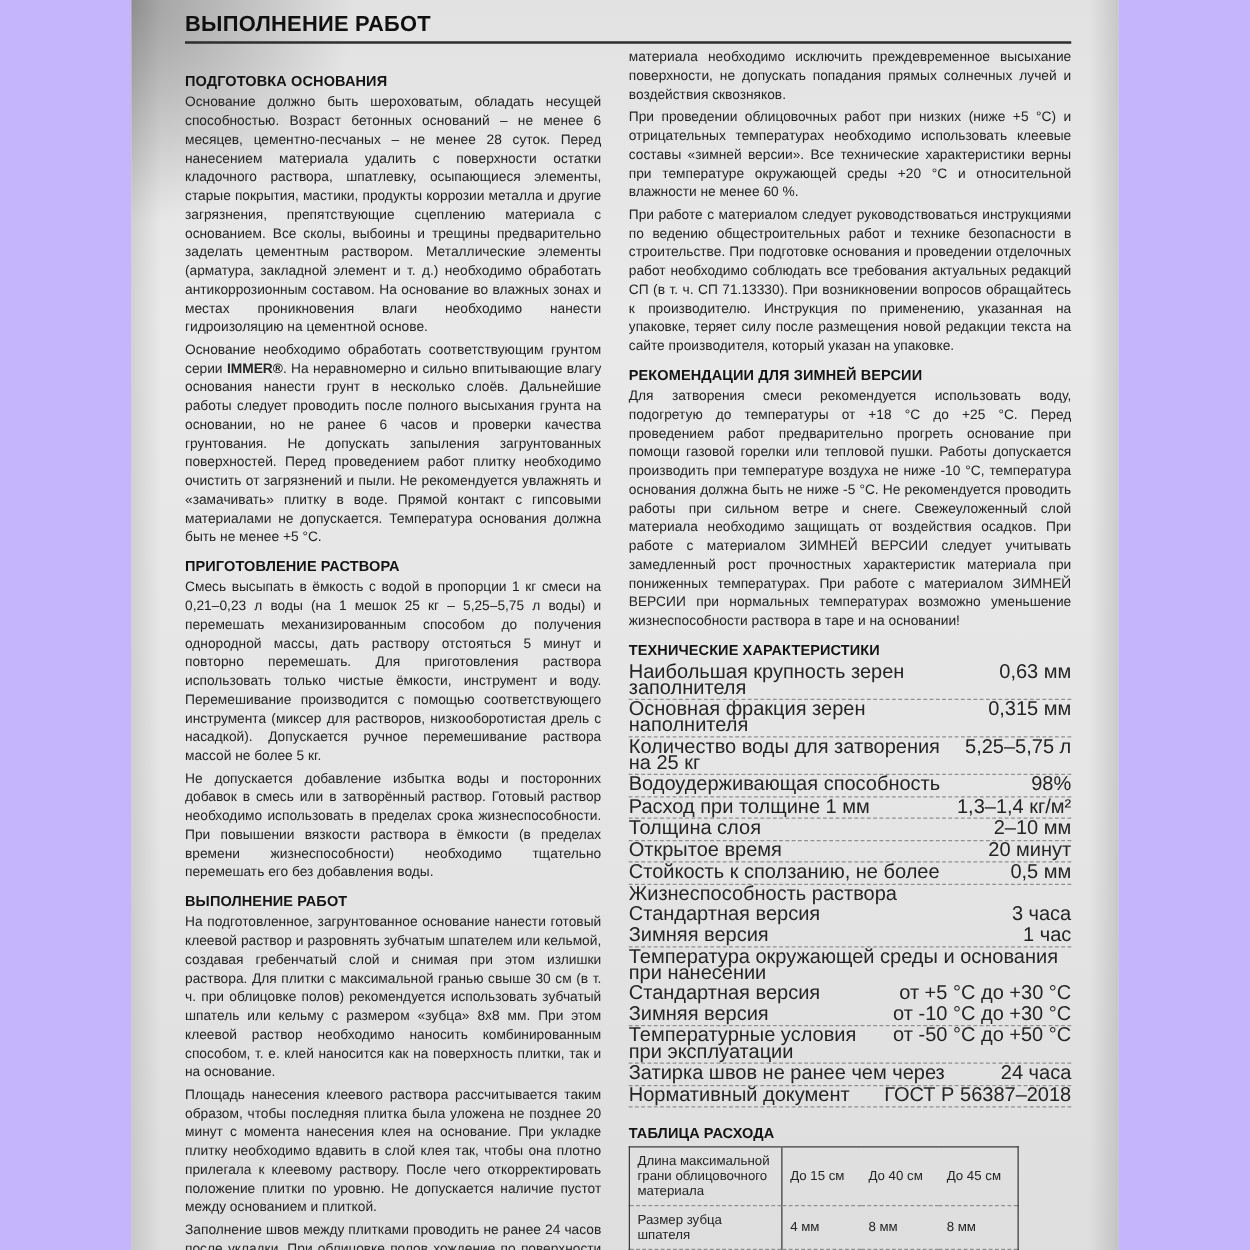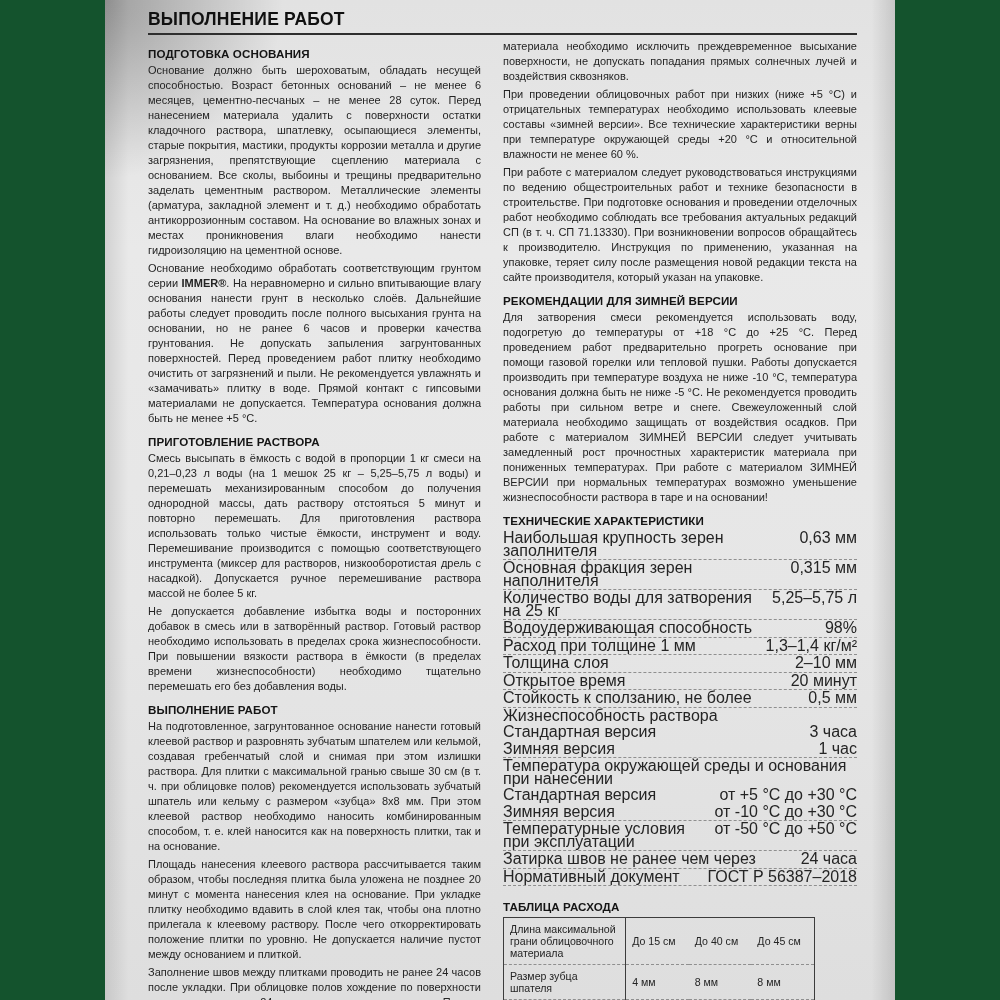--- a/index.html
+++ b/index.html
@@ -1,21 +1,21 @@
 <!DOCTYPE html>
 <html><head>
 <meta charset="utf-8">
 <style>
   html,body{margin:0;padding:0;}
   body{
     width:1000px;height:1000px;background:#000;
     font-family:"Liberation Sans",sans-serif;
     -webkit-font-smoothing:antialiased;
   }
-  .photo{position:relative;width:1000px;height:1000px;background:#14532d;overflow:hidden;}
+  .photo{position:relative;width:1000px;height:1000px;background:#c4b5fd;overflow:hidden;}
   .paper{
     position:absolute;left:105px;top:0;width:790px;height:1000px;
     background:linear-gradient(180deg,#e2e2e2 0%,#e9e9e9 25%,#e6e6e6 60%,#dedede 100%);
     overflow:hidden;color:#1f1f1f;
   }
   .paper::before{
     content:"";position:absolute;inset:0;pointer-events:none;
     background:
       radial-gradient(circle at 0% 0%, rgba(0,0,0,0.30), rgba(0,0,0,0) 14%),
       linear-gradient(90deg, rgba(0,0,0,0.10) 0%, rgba(0,0,0,0) 3%, rgba(0,0,0,0) 97%, rgba(0,0,0,0.12) 100%);
@@ -25,21 +25,21 @@
     font-size:17.5px;font-weight:bold;color:#101010;letter-spacing:0.2px;
   }
   .rule{border-bottom:2px solid #2e2e2e;margin-top:3px;}
   .cols{display:flex;gap:22px;margin-top:4px;}
   .col-left{width:333px;}
   .col-right{width:354px;}
   .sub{
     font-size:11.6px;font-weight:bold;color:#141414;
     margin:9px 0 3px 0;letter-spacing:0.1px;
   }
-  .sub.first{margin-top:8px;}
+  .sub.first{margin-top:20px;}
   .body-p{
     font-size:11px;line-height:15px;text-align:justify;
     margin:0 0 3px 0;color:#242424;
   }
   .brand{font-weight:bold;}
   
   .tc{margin-top:2px;}
   .tc-row{
     display:flex;justify-content:space-between;align-items:flex-start;
     padding:2px 0 2px 0;border-bottom:1px dashed #8f8f8f;

